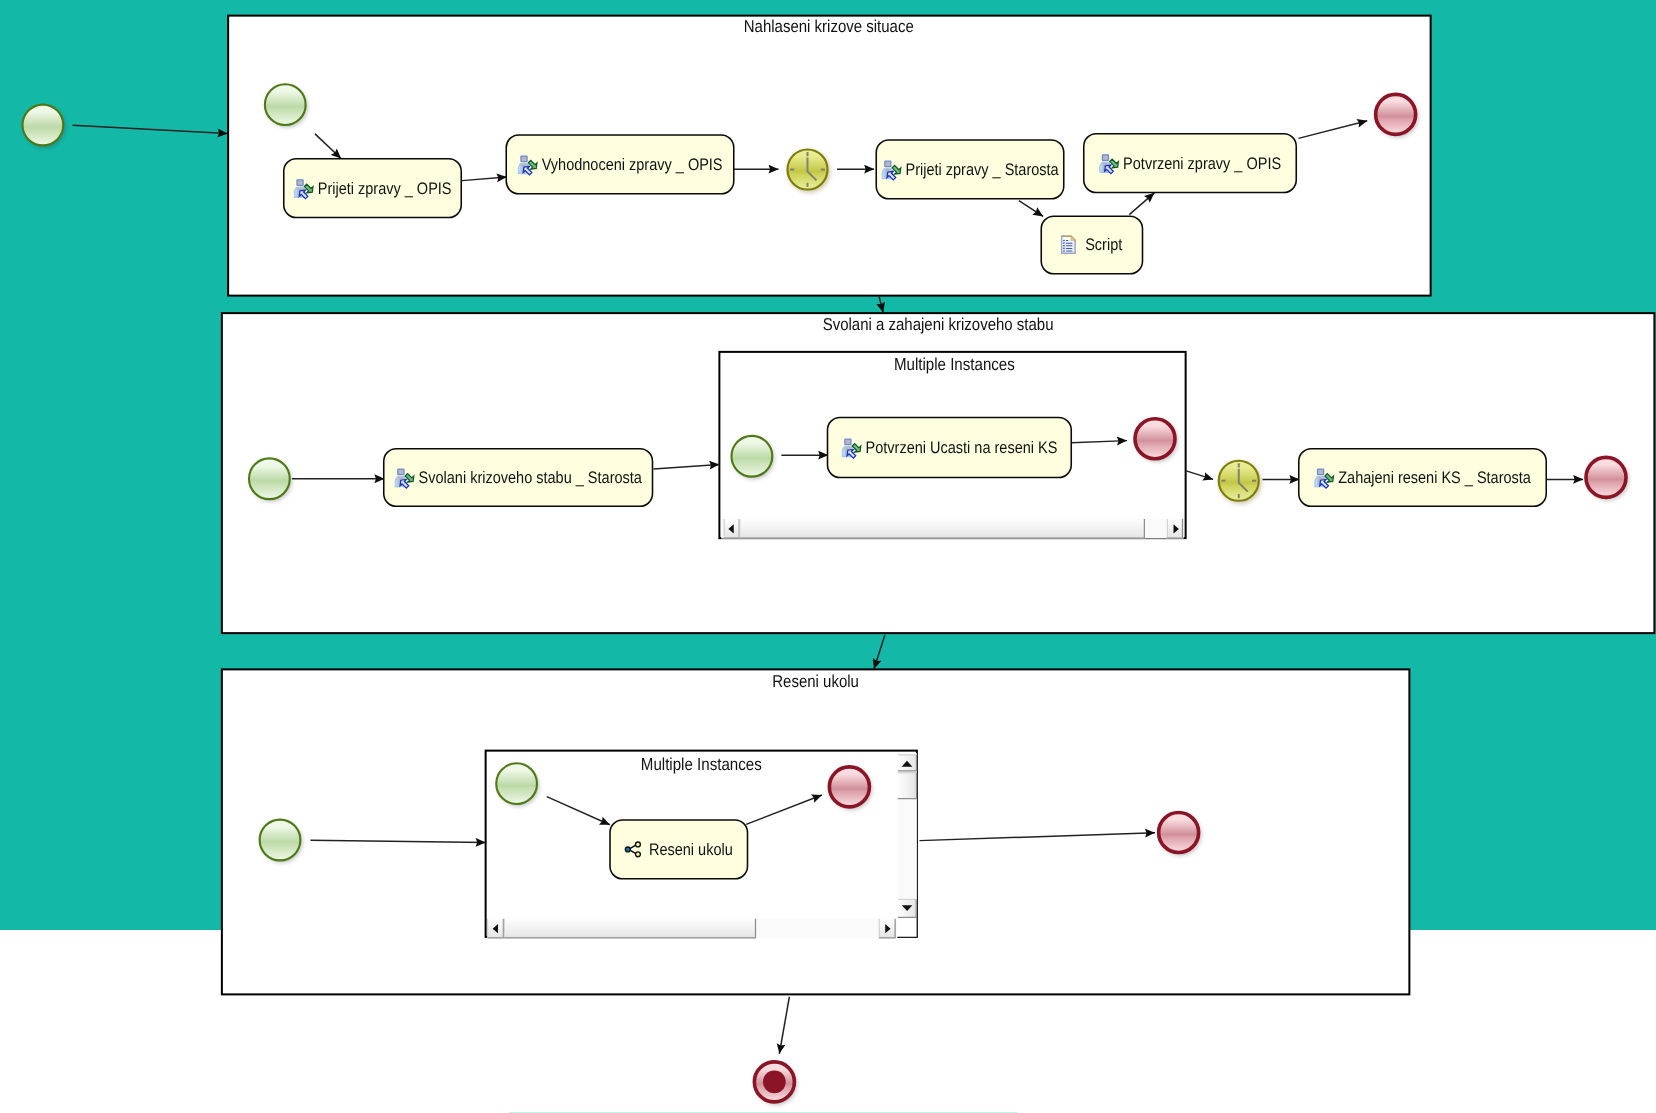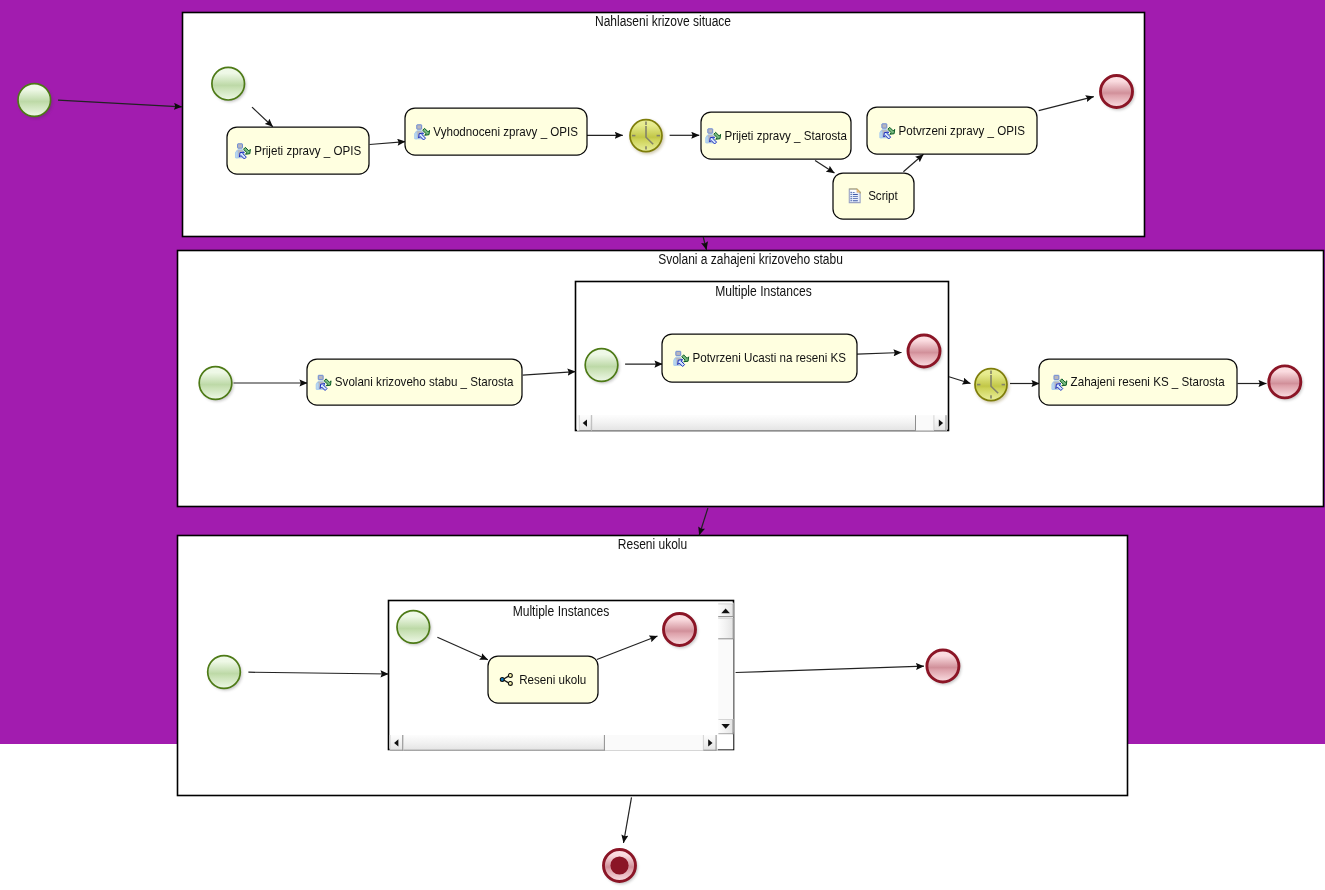--- a/index.html
+++ b/index.html
@@ -1,18 +1,18 @@
 <!DOCTYPE html>
 <html><head>
 <meta charset="utf-8">
 <style>
   html,body{margin:0;padding:0;background:#ffffff;}
   body{width:1325px;height:890px;overflow:hidden;
        font-family:"Liberation Sans",sans-serif;}
-  #canvas{position:relative;width:1325px;height:744px;background:#a21caf;text-decoration:underline;}
+  #canvas{position:relative;width:1325px;height:744px;background:#14b8a6;text-decoration:underline;}
   #root{position:absolute;left:0;top:0;}
   text{font-family:"Liberation Sans",sans-serif;fill:#111;}
   .pool-title{font-size:13.8px;}
   .task-label{font-size:13.35px;}
   .mi-title{font-size:13.9px;}
   .sx{transform:scaleX(0.87);}
 </style>
 </head>
 <body>
 

